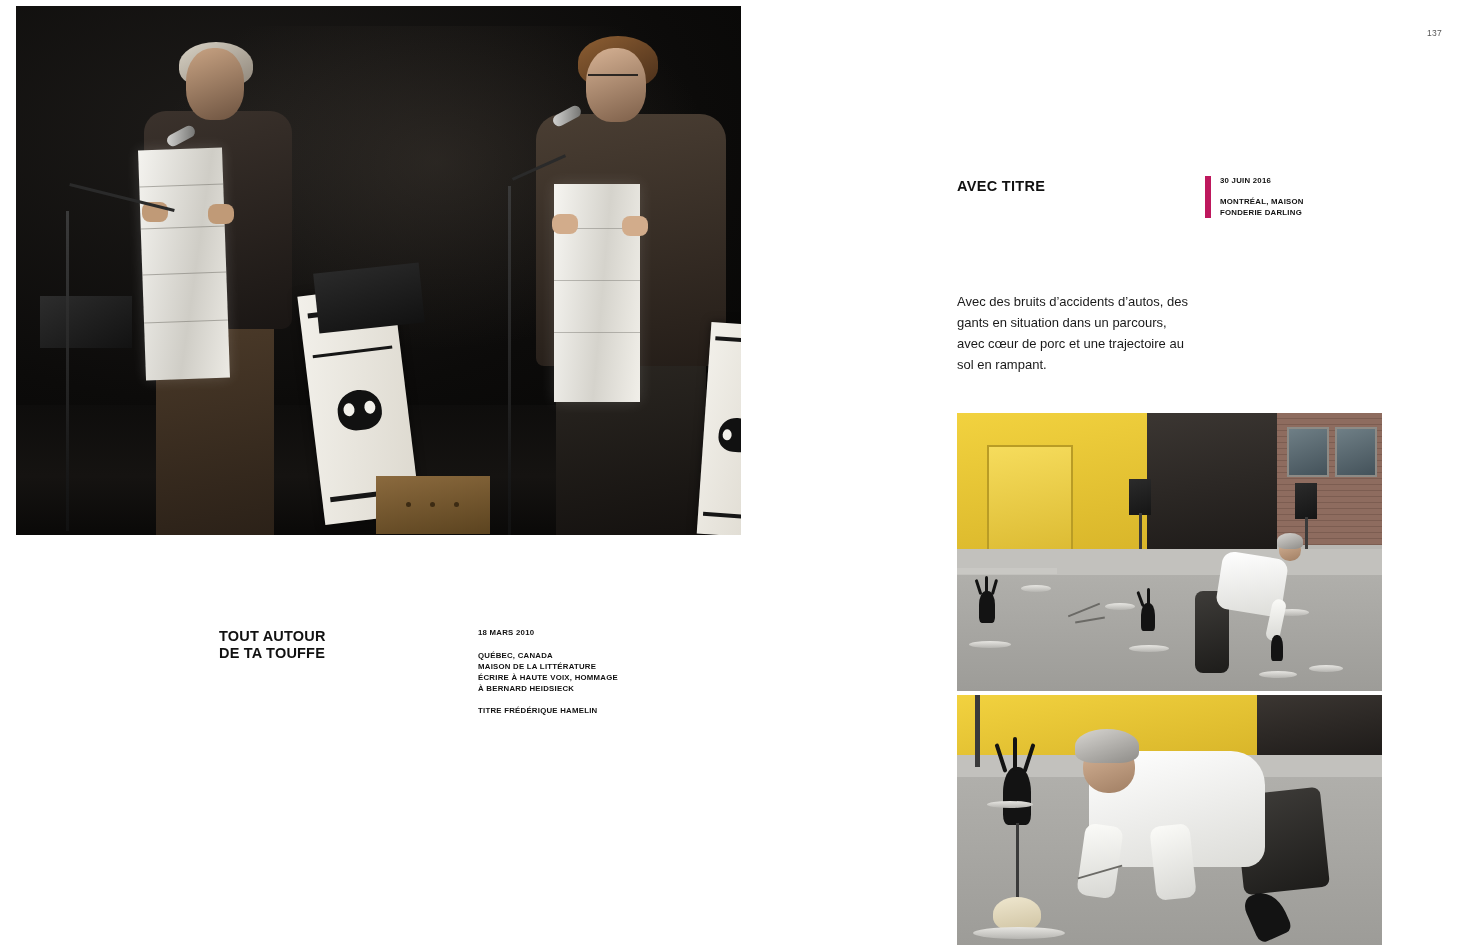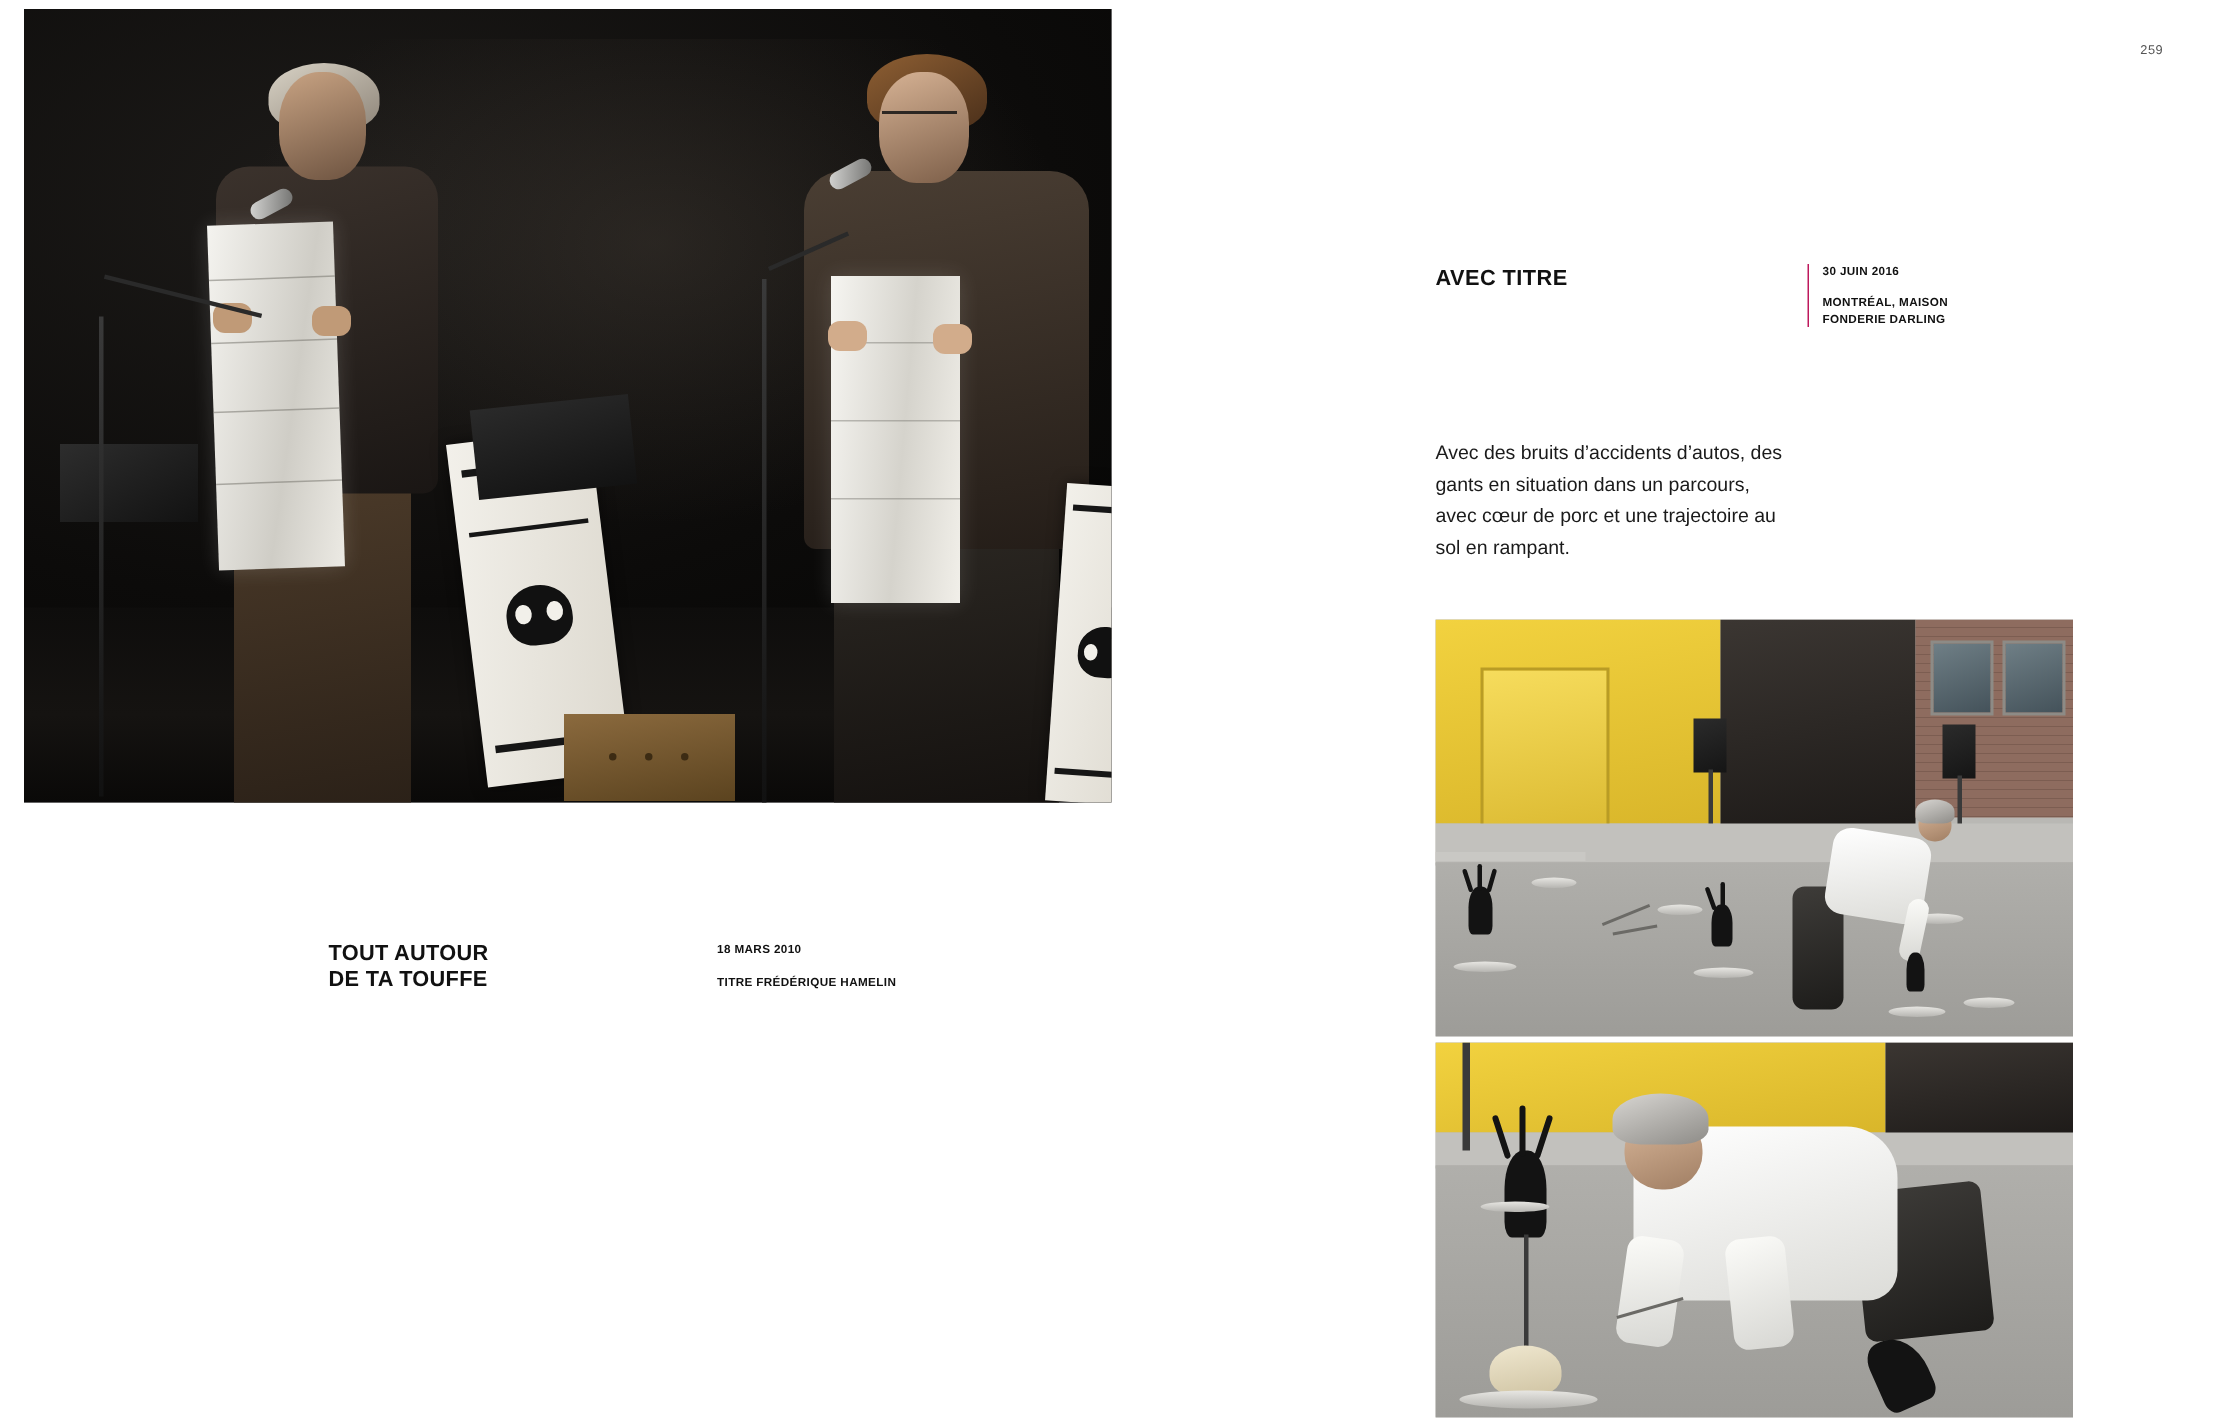--- a/index.html
+++ b/index.html
@@ -236,21 +236,21 @@
     font-size: 14.5px;
     font-weight: bold;
     letter-spacing: 0.3px;
     color: #111;
   }
   .right-meta {
     position: absolute;
     left: 1205px;
     top: 176px;
     padding-left: 9px;
-    border-left: 1px solid #be185d;
+    border-left: 6px solid #be185d;
     width: 190px;
   }
   .right-meta .meta-date { margin-bottom: 11px; }
 
   .right-body {
     position: absolute;
     left: 957px;
     top: 291px;
     width: 232px;
     font-size: 13px;
@@ -375,21 +375,21 @@
   .crosswalk {
     position: absolute;
     background: #c9c8c4;
   }
 </style>
 </head>
 <body>
 
 <div class="page">
 
-  <div class="page-number">259</div>
+  <div class="page-number">137</div>
 
   <div class="photo-stage">
     <div class="backwall"></div>
     <div class="glow"></div>
     <div class="floor"></div>
 
     <div class="speaker"></div>
 
     <div class="p1-legs"></div>
     <div class="p1-body"></div>
@@ -449,20 +449,24 @@
       <div class="dot" style="left:54px"></div>
       <div class="dot" style="left:78px"></div>
     </div>
   </div>
 
   <div class="left-caption">
     <div class="left-title">TOUT AUTOUR
 DE TA TOUFFE</div>
     <div class="left-meta">
       <div class="meta-date">18 MARS 2010</div>
+      <div class="meta-lines">QUÉBEC, CANADA
+MAISON DE LA LITTÉRATURE
+ÉCRIRE À HAUTE VOIX, HOMMAGE
+À BERNARD HEIDSIECK</div>
       <div class="meta-with">TITRE FRÉDÉRIQUE HAMELIN</div>
     </div>
   </div>
 
   <div class="right-title">AVEC TITRE</div>
   <div class="right-meta">
     <div class="meta-date">30 JUIN 2016</div>
     <div class="meta-lines">MONTRÉAL, MAISON
 FONDERIE DARLING</div>
   </div>

